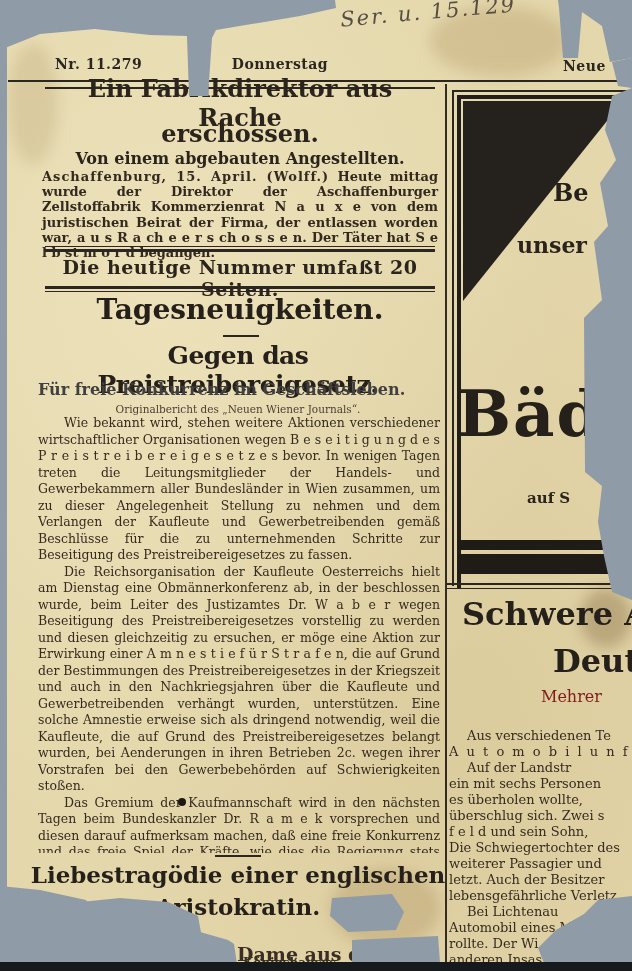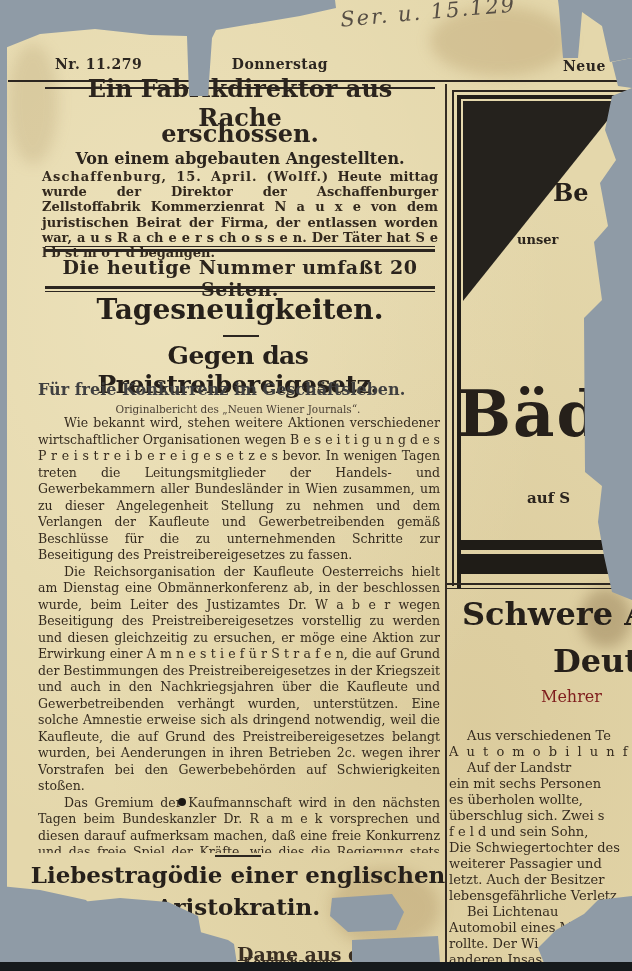--- a/index.html
+++ b/index.html
@@ -69,21 +69,21 @@
   #frag2{position:absolute;left:243px;top:956px;font-size:12px;font-weight:bold;color:#3a2f22;}
   
   #dividerV{position:absolute;left:445px;top:84px;width:2px;height:878px;background:#352d24;}
   #adOuter{position:absolute;left:452px;top:90px;width:180px;height:494px;
            border-left:2px solid #2c2620;border-top:2px solid #2c2620;}
   #adInner{position:absolute;left:457px;top:95px;width:175px;height:489px;
            border-left:4px solid #221e19;border-top:4px solid #221e19;}
   #adTriangle{position:absolute;left:463px;top:101px;width:160px;height:200px;
               background:#25221d;clip-path:polygon(0 0,100% 0,0 100%);}
   #adBe{position:absolute;left:553px;top:178px;font-size:24px;font-weight:bold;color:#26201a;}
-  #adUnser{position:absolute;left:517px;top:232px;font-size:13px;font-weight:bold;color:#2b241d;}
+  #adUnser{position:absolute;left:517px;top:232px;font-size:22px;font-weight:bold;color:#2b241d;}
   #adBaede{position:absolute;left:457px;top:376px;font-size:64px;font-weight:bold;
            letter-spacing:2px;color:#26201a;}
   #adAufS{position:absolute;left:527px;top:489px;font-size:15px;font-weight:bold;color:#2b241d;}
   #bar1{position:absolute;left:458px;top:540px;width:148px;height:10px;background:#1f1c17;}
   #bar2{position:absolute;left:458px;top:554px;width:152px;height:20px;background:#1f1c17;}
   #accH1{position:absolute;left:462px;top:595px;font-size:32px;font-weight:bold;color:#26201a;white-space:nowrap;}
   #accH2{position:absolute;left:553px;top:642px;font-size:32px;font-weight:bold;color:#26201a;white-space:nowrap;}
   #accSub{position:absolute;left:541px;top:687px;font-size:16px;font-weight:normal;color:#7f1d1d;white-space:nowrap;}
   #accBody{position:absolute;left:449px;top:728px;width:183px;height:240px;overflow:hidden;
            font-size:13px;line-height:16px;color:#352b1f;}

